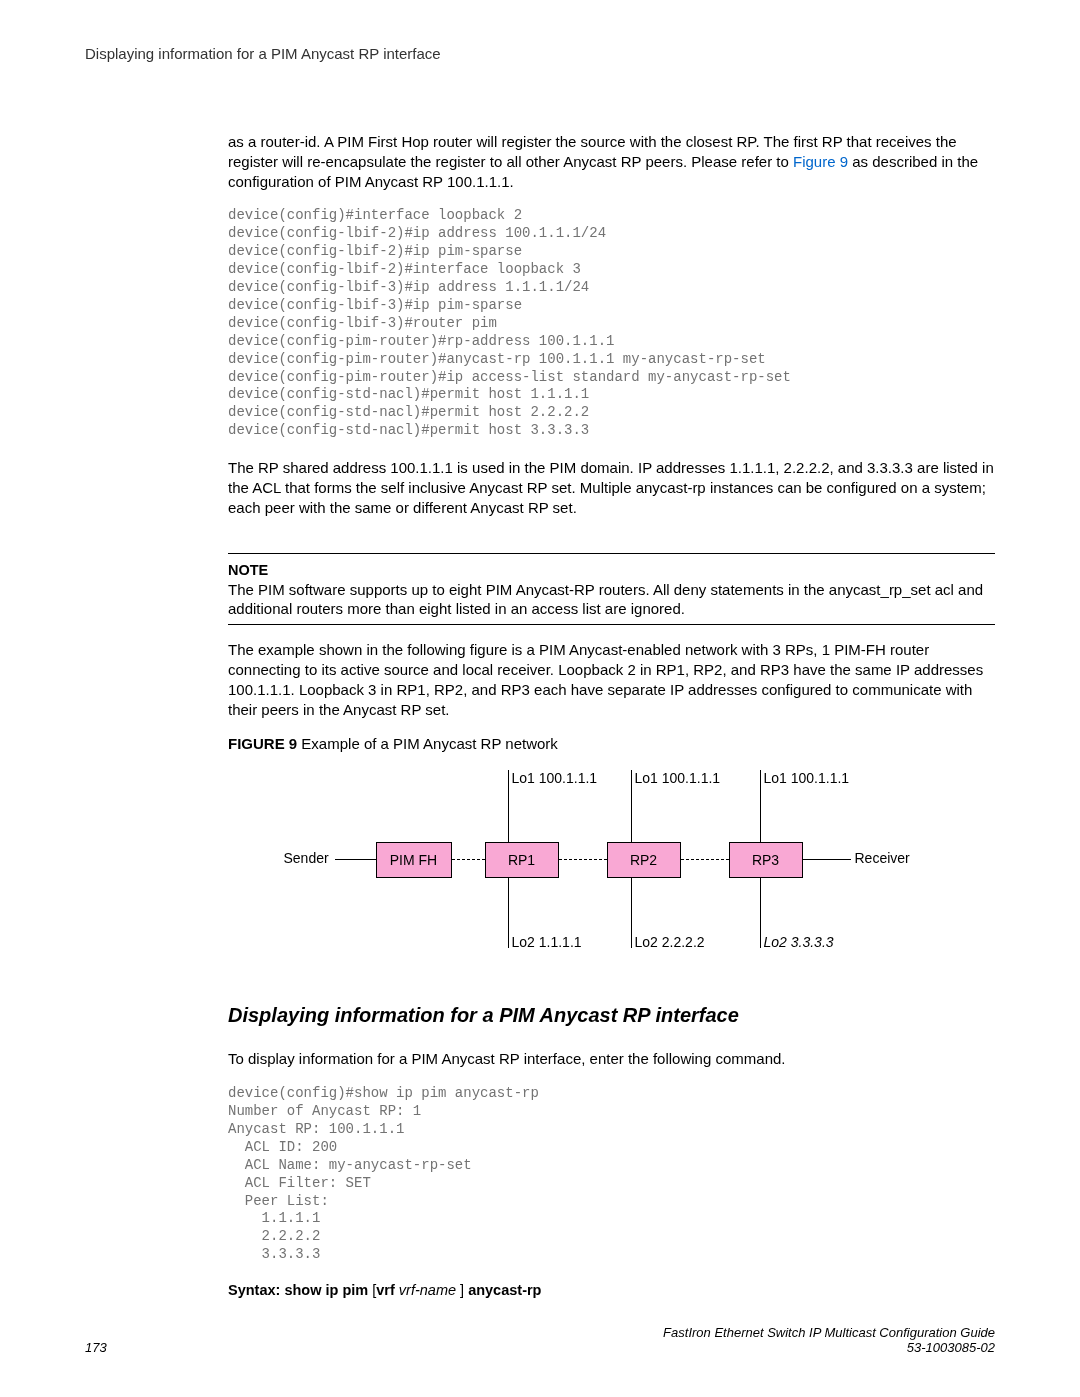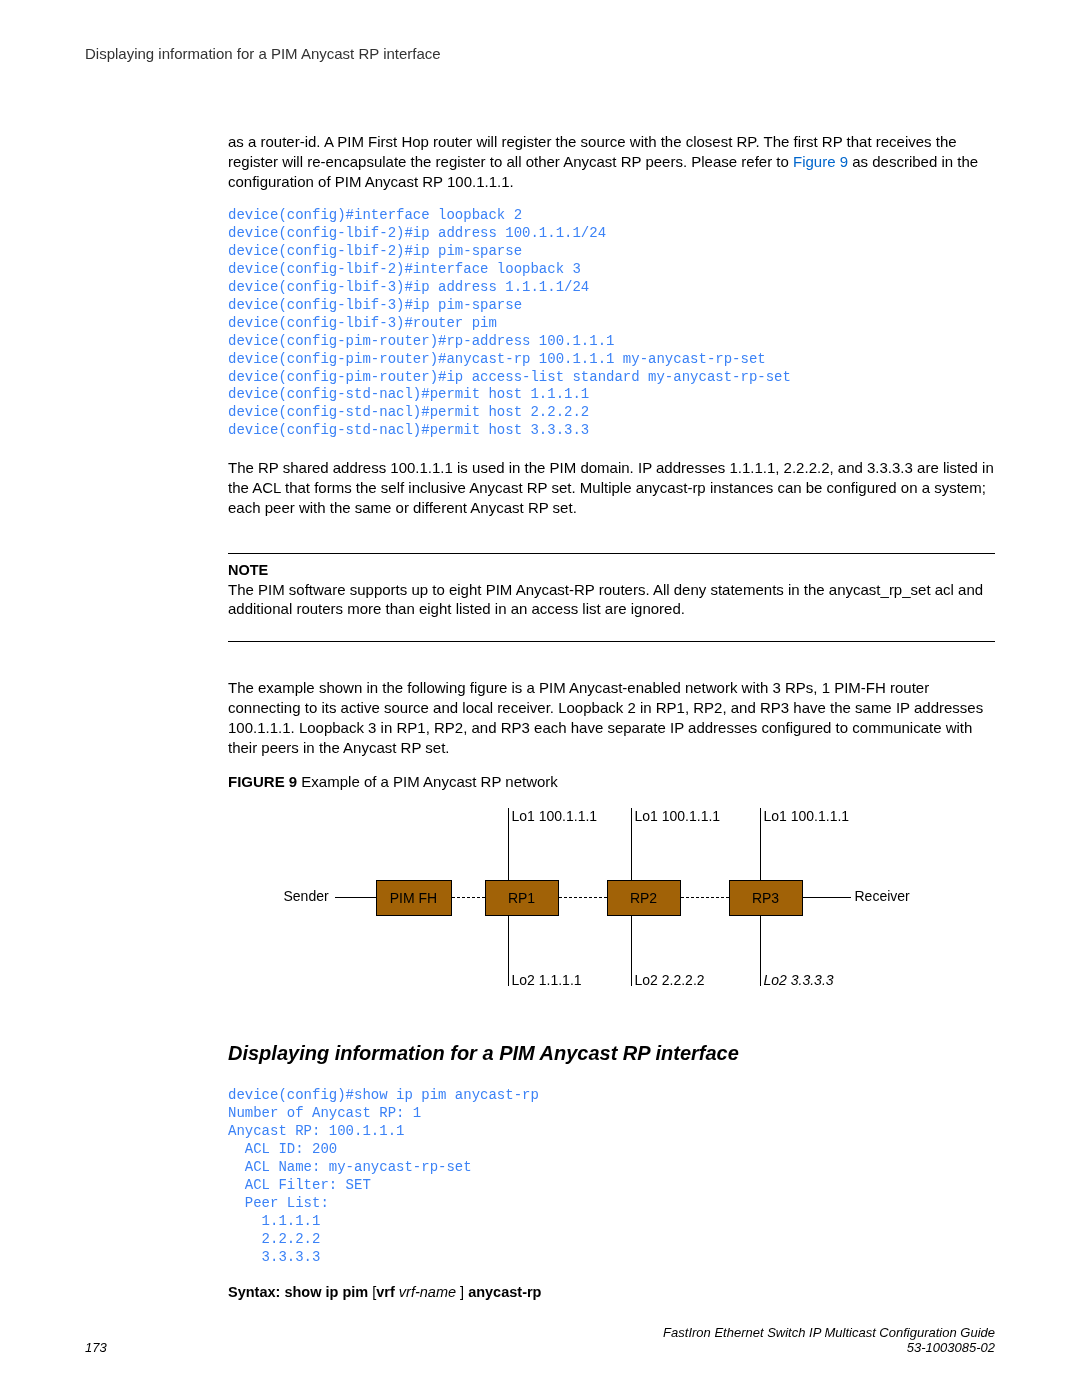--- a/index.html
+++ b/index.html
@@ -33,59 +33,59 @@
   }
   .link {
     color: #0066cc;
   }
   .code {
     font-family: "Courier New", Courier, monospace;
     font-size: 14px;
     line-height: 1.28;
     white-space: pre;
     margin: 14px 0 18px 0;
-    color: #3b82f6;
+    color: #737373;
   }
   .note-rule-top {
     border-top: 1.5px solid #000;
     margin-top: 35px;
     padding-top: 8px;
   }
   .note-heading {
     font-weight: bold;
     font-size: 14.5px;
     margin-bottom: 2px;
   }
   .note-body {
     font-size: 15px;
     line-height: 1.32;
-    padding-bottom: 22px;
+    padding-bottom: 5px;
     border-bottom: 1.5px solid #000;
-    margin-bottom: 36px;
+    margin-bottom: 15px;
   }
   .fig-caption {
     font-size: 15px;
     margin-top: 12px;
     margin-bottom: 18px;
   }
   .fig-caption b {
     font-weight: bold;
   }
   .diagram {
     width: 620px;
     height: 200px;
     position: relative;
     margin: 0 auto 34px auto;
     font-size: 14px;
     font-family: Arial, sans-serif;
   }
   .node {
     position: absolute;
     border: 1px solid #000;
-    background: #a16207;
+    background: #f9a8d4;
     text-align: center;
     display: flex;
     align-items: center;
     justify-content: center;
     box-sizing: border-box;
   }
   .label {
     position: absolute;
     font-size: 14px;
   }
@@ -225,20 +225,21 @@
       <div class="vline-solid" style="left:329px; top:108px; height:70px;"></div>
       <div class="vline-solid" style="left:458px; top:108px; height:70px;"></div>
 
       <div class="label" style="left:210px; top:164px;">Lo2 1.1.1.1</div>
       <div class="label" style="left:333px; top:164px;">Lo2 2.2.2.2</div>
       <div class="label" style="left:462px; top:164px;font-style:italic;">Lo2 3.3.3.3</div>
     </div>
 
     <div class="section-title">Displaying information for a PIM Anycast RP interface</div>
 
+    <div class="para">To display information for a PIM Anycast RP interface, enter the following command.</div>
 
     <div class="code">device(config)#show ip pim anycast-rp
 Number of Anycast RP: 1
 Anycast RP: 100.1.1.1
   ACL ID: 200
   ACL Name: my-anycast-rp-set
   ACL Filter: SET
   Peer List:
     1.1.1.1
     2.2.2.2

